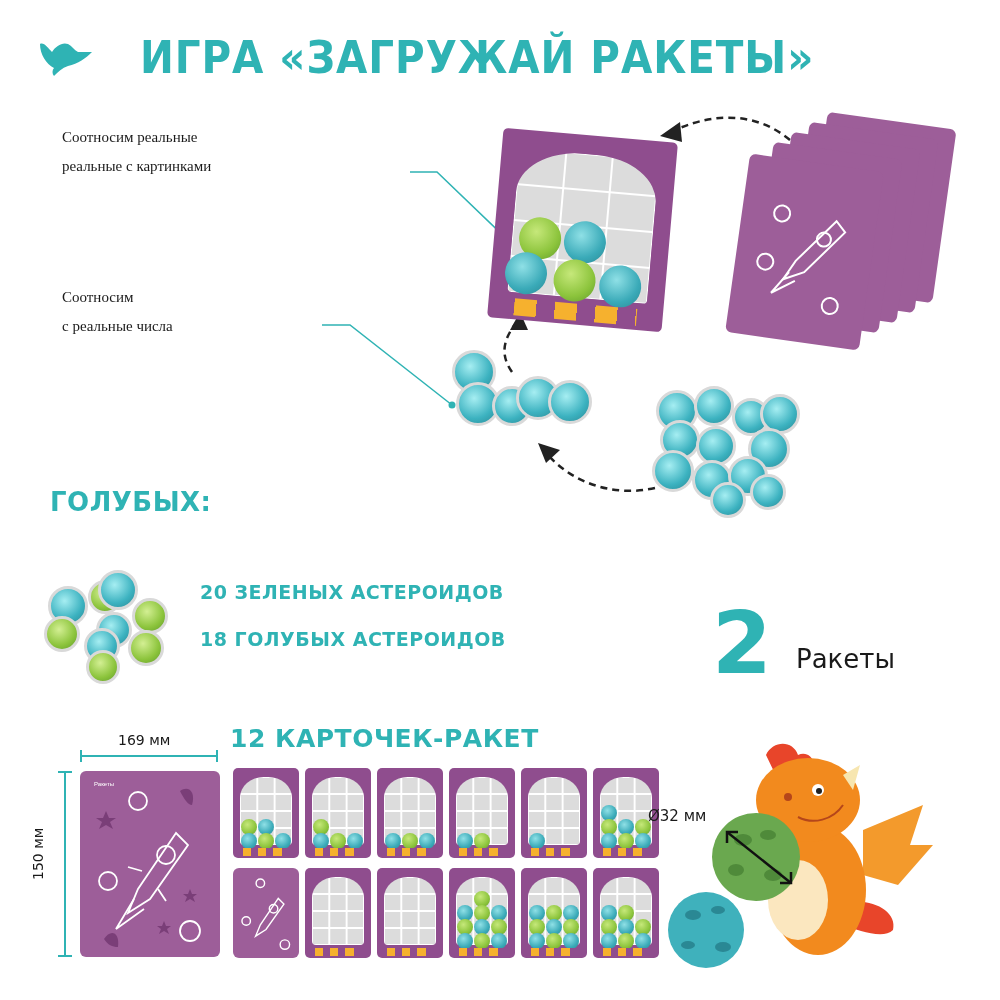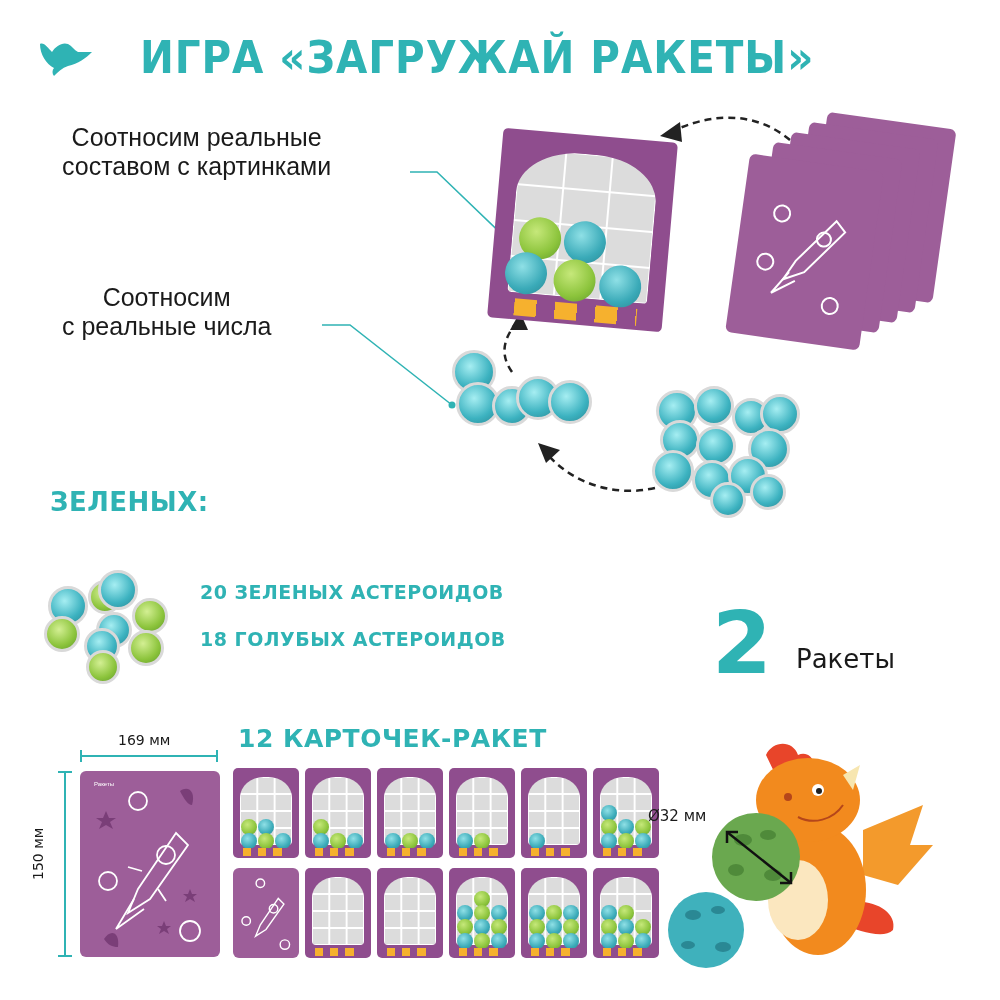--- a/index.html
+++ b/index.html
@@ -1,20 +1,20 @@
 <!DOCTYPE html>
 <html><head>
 <meta charset="utf-8">
 <style>
   html,body{margin:0;padding:0;background:#fff;}
   body{width:1000px;height:1000px;position:relative;overflow:hidden;font-family:"Liberation Sans",sans-serif;color:#1a1a1a;}
   .abs{position:absolute;}
   .title{left:140px;top:32px;font-family:"DejaVu Sans",sans-serif;font-weight:bold;font-size:44px;letter-spacing:1px;color:#2fb3b4;white-space:nowrap;transform:scaleX(0.92);transform-origin:left top;}
   .bird{left:38px;top:38px;width:56px;height:40px;}
-  .desc{font-family:Liberation Sans, sans-serif;font-size:25px;line-height:29px;color:#1a1a1a;text-align:center;}
+  .desc{font-family:Liberation Serif, serif;font-size:15px;line-height:29px;color:#1a1a1a;}
   .section{font-family:"DejaVu Sans",sans-serif;font-weight:bold;font-size:26px;color:#2fb3b4;letter-spacing:0.5px;}
   .comp{font-family:"DejaVu Sans",sans-serif;font-weight:bold;font-size:19px;color:#2fb3b4;letter-spacing:0.5px;white-space:nowrap;}
   .big2{font-family:"DejaVu Sans",sans-serif;font-weight:bold;font-size:86px;color:#2fb3b4;line-height:86px;}
   .players{font-family:"DejaVu Sans",sans-serif;font-size:26px;color:#1a1a1a;}
   .card{background:#8f4d8e;border-radius:5px;overflow:hidden;}
   .card-back{background:#9d5e99;border-radius:6px;}
   .rocket-win{position:absolute;left:10%;right:10%;top:10%;bottom:14%;background:#dcdcdc;border-radius:45% 45% 4px 4px/30% 30% 4px 4px;
     background-image:linear-gradient(#fff 2px,transparent 2px),linear-gradient(90deg,#fff 2px,transparent 2px);
     background-size:33.33% 25%;background-position:-1px -1px;}
   .ast{position:absolute;border-radius:50%;width:28%;aspect-ratio:1/1;}
@@ -30,21 +30,21 @@
 </head>
 <body>
 
 <svg class="abs bird" viewBox="0 0 56 40">
   <path d="M2 6 C6 4 10 10 14 14 C18 8 24 4 30 6 C34 8 36 12 40 14 L54 14 C48 20 40 26 30 28 C24 30 20 34 16 38 C14 36 14 32 16 30 C8 26 2 16 2 6 Z" fill="#2fb3b4"></path>
 </svg>
 <div class="abs title">ИГРА «ЗАГРУЖАЙ РАКЕТЫ»</div>
 
 <div class="abs desc" style="left:62px;top:123px;">
   <div>Соотносим реальные</div>
-  <div>составом с картинками</div>
+  <div>реальные с картинками</div>
 </div>
 <div class="abs desc" style="left:62px;top:283px;">
   <div>Соотносим</div>
   <div>с реальные числа</div>
 </div>
 
 <svg class="abs" style="left:0;top:0;" width="1000" height="520">
   <polyline points="410,172 437,172 513,245" fill="none" stroke="#2fb3b4" stroke-width="1.5"></polyline>
   <circle cx="513" cy="245" r="3.5" fill="#2fb3b4"></circle>
   <polyline points="322,325 350,325 452,405" fill="none" stroke="#2fb3b4" stroke-width="1.5"></polyline>
@@ -105,41 +105,41 @@
   <div class="chip b" style="left:10px;top:38px;width:40px;height:40px;"></div>
   <div class="chip b" style="left:46px;top:44px;width:40px;height:40px;"></div>
   <div class="chip b" style="left:98px;top:46px;width:42px;height:42px;"></div>
   <div class="chip b" style="left:2px;top:68px;width:42px;height:42px;"></div>
   <div class="chip b" style="left:42px;top:78px;width:40px;height:40px;"></div>
   <div class="chip b" style="left:78px;top:74px;width:40px;height:40px;"></div>
   <div class="chip b" style="left:60px;top:100px;width:36px;height:36px;"></div>
   <div class="chip b" style="left:100px;top:92px;width:36px;height:36px;"></div>
 </div>
 
-<div class="abs section" style="left:50px;top:487px;">ЗЕЛЕНЫХ:</div>
+<div class="abs section" style="left:50px;top:487px;">ГОЛУБЫХ:</div>
 
 <div class="abs" style="left:40px;top:570px;width:130px;height:110px;">
   <div class="chip b" style="left:8px;top:16px;width:40px;height:40px;"></div>
   <div class="chip g" style="left:48px;top:10px;width:34px;height:34px;"></div>
   <div class="chip b" style="left:58px;top:0;width:40px;height:40px;"></div>
   <div class="chip g" style="left:92px;top:28px;width:36px;height:36px;"></div>
   <div class="chip g" style="left:4px;top:46px;width:36px;height:36px;"></div>
   <div class="chip b" style="left:56px;top:42px;width:36px;height:36px;"></div>
   <div class="chip b" style="left:44px;top:58px;width:36px;height:36px;"></div>
   <div class="chip g" style="left:88px;top:60px;width:36px;height:36px;"></div>
   <div class="chip g" style="left:46px;top:80px;width:34px;height:34px;"></div>
 </div>
 
 <div class="abs comp" style="left:200px;top:581px;">20 ЗЕЛЕНЫХ АСТЕРОИДОВ</div>
 <div class="abs comp" style="left:200px;top:628px;">18 ГОЛУБЫХ АСТЕРОИДОВ</div>
 
 <div class="abs big2" style="left:712px;top:600px;">2</div>
 <div class="abs players" style="left:796px;top:644px;">Ракеты</div>
 
-<div class="abs section" style="left:238px;top:724px;font-size:25px;">12 КАРТОЧЕК-РАКЕТ</div>
+<div class="abs section" style="left:230px;top:724px;font-size:25px;">12 КАРТОЧЕК-РАКЕТ</div>
 
 <div class="abs dim-label" style="left:118px;top:732px;">169 мм</div>
 <div class="abs dim-line" style="left:80px;top:755px;width:138px;height:2px;"></div>
 <div class="abs dim-line" style="left:80px;top:750px;width:2px;height:12px;"></div>
 <div class="abs dim-line" style="left:216px;top:750px;width:2px;height:12px;"></div>
 
 <div class="abs dim-label" style="left:30px;top:880px;transform:rotate(-90deg);transform-origin:left top;">150 мм</div>
 <div class="abs dim-line" style="left:64px;top:771px;width:2px;height:186px;"></div>
 <div class="abs dim-line" style="left:58px;top:771px;width:14px;height:2px;"></div>
 <div class="abs dim-line" style="left:58px;top:955px;width:14px;height:2px;"></div>

